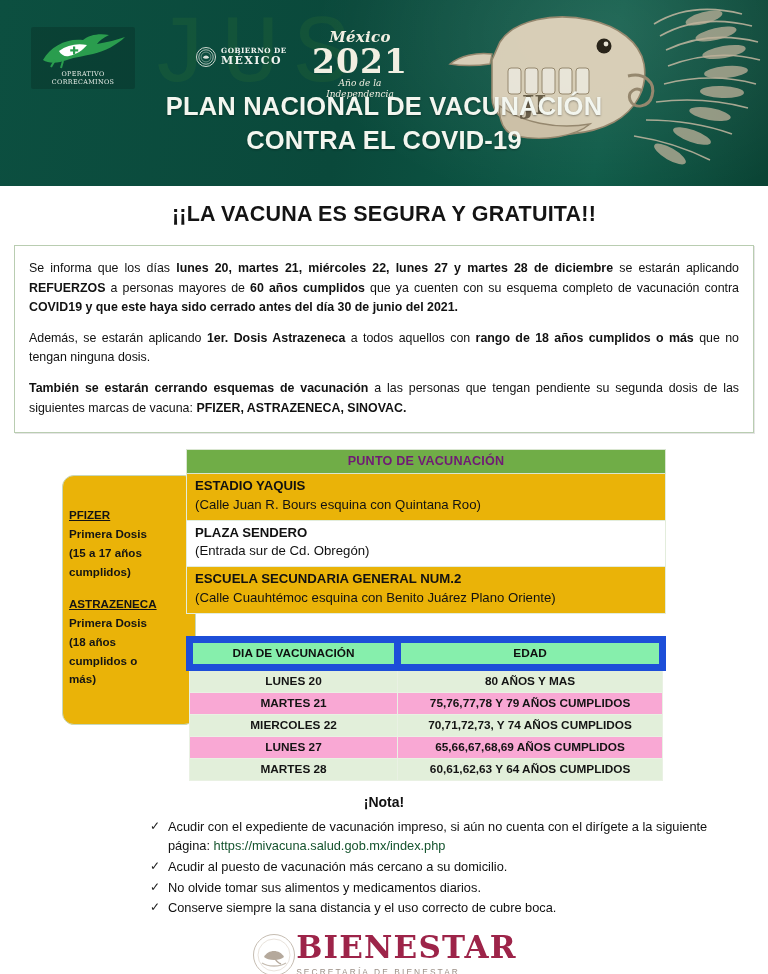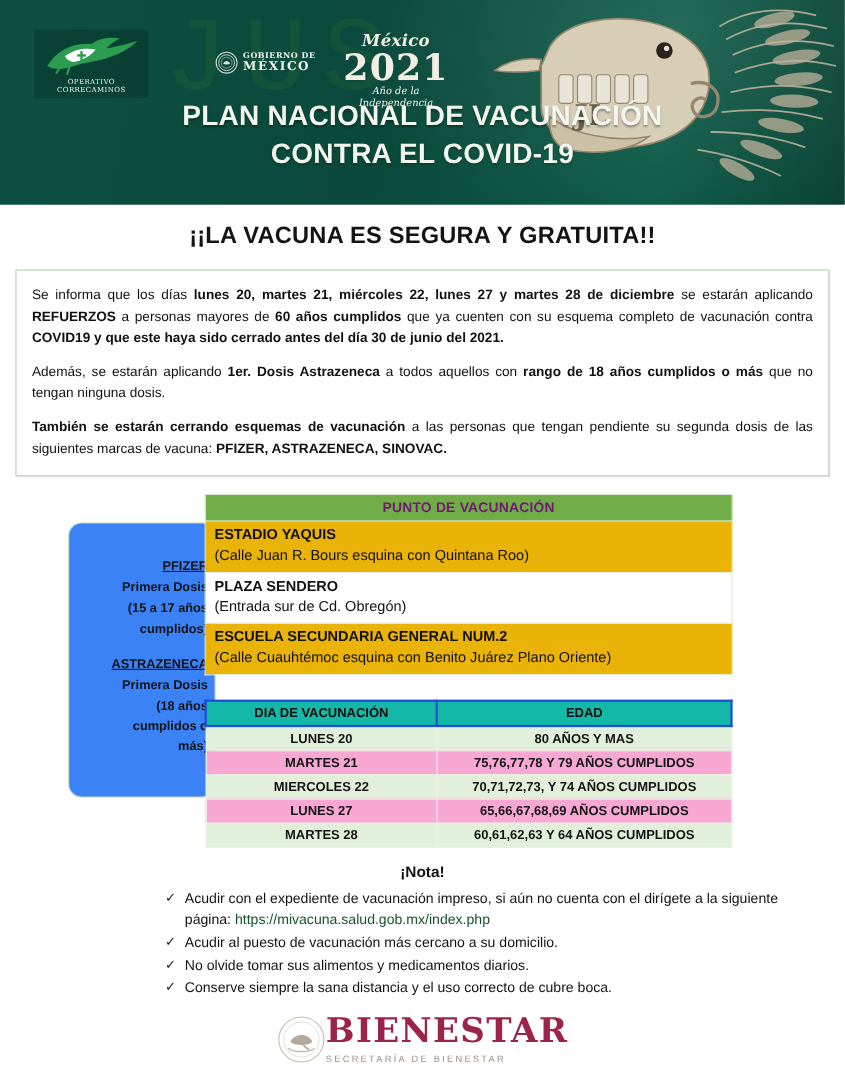--- a/index.html
+++ b/index.html
@@ -155,23 +155,23 @@
     align-items: flex-start;
     padding-left: 14px;
   }
   .side-col { width: 172px; padding-top: 26px; }
   .side-card {
     margin-left: 48px;
     width: 134px;
     min-height: 250px;
     border: 1px solid #c7d7bd;
     border-radius: 12px;
-    background: #3b82f6;
+    background: #eab308;
     padding: 30px 6px 14px 6px;
-    text-align: right;
+    text-align: left;
     font-size: 11.6px;
     font-weight: 700;
     line-height: 1.62;
     color: #141414;
   }
   .side-card .brand { text-decoration: underline; display: block; }
   .side-card .gap { display: block; height: 14px; }
 
   .tables-col { width: 480px; }
 
@@ -196,27 +196,27 @@
   }
   .t-punto tr.shade td { background: #eab308; }
   .t-punto tr.plain td { background: #ffffff; }
   .t-punto .place { font-weight: 700; display: block; }
   .t-punto .addr { display: block; font-weight: 400; }
 
   .t-gap { height: 22px; }
 
   
   .t-dia th {
-    background: #14b8a6;
+    background: #86efac;
     color: #0f0f0f;
     font-size: 11.8px;
     font-weight: 700;
     padding: 3px 0 4px 0;
     text-align: center;
-    border: 2px solid #1d4ed8;
+    border: 7px solid #1d4ed8;
   }
   .t-dia td {
     border: 1px solid #e9f1e3;
     font-size: 11.8px;
     font-weight: 700;
     text-align: center;
     padding: 3px 0 4px 0;
     color: #141414;
   }
   .t-dia tr.shade td { background: #e2efda; }

